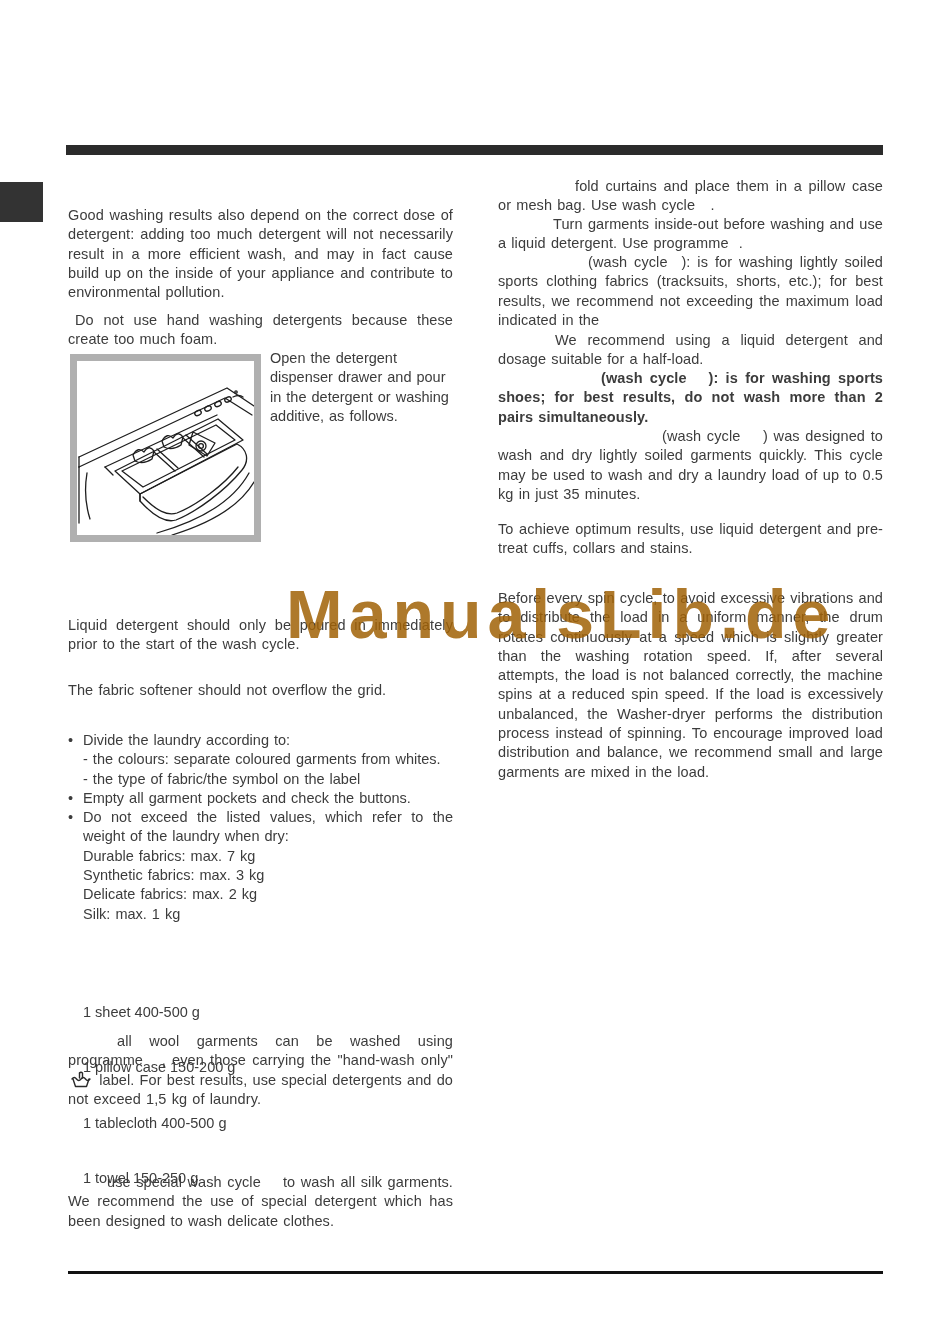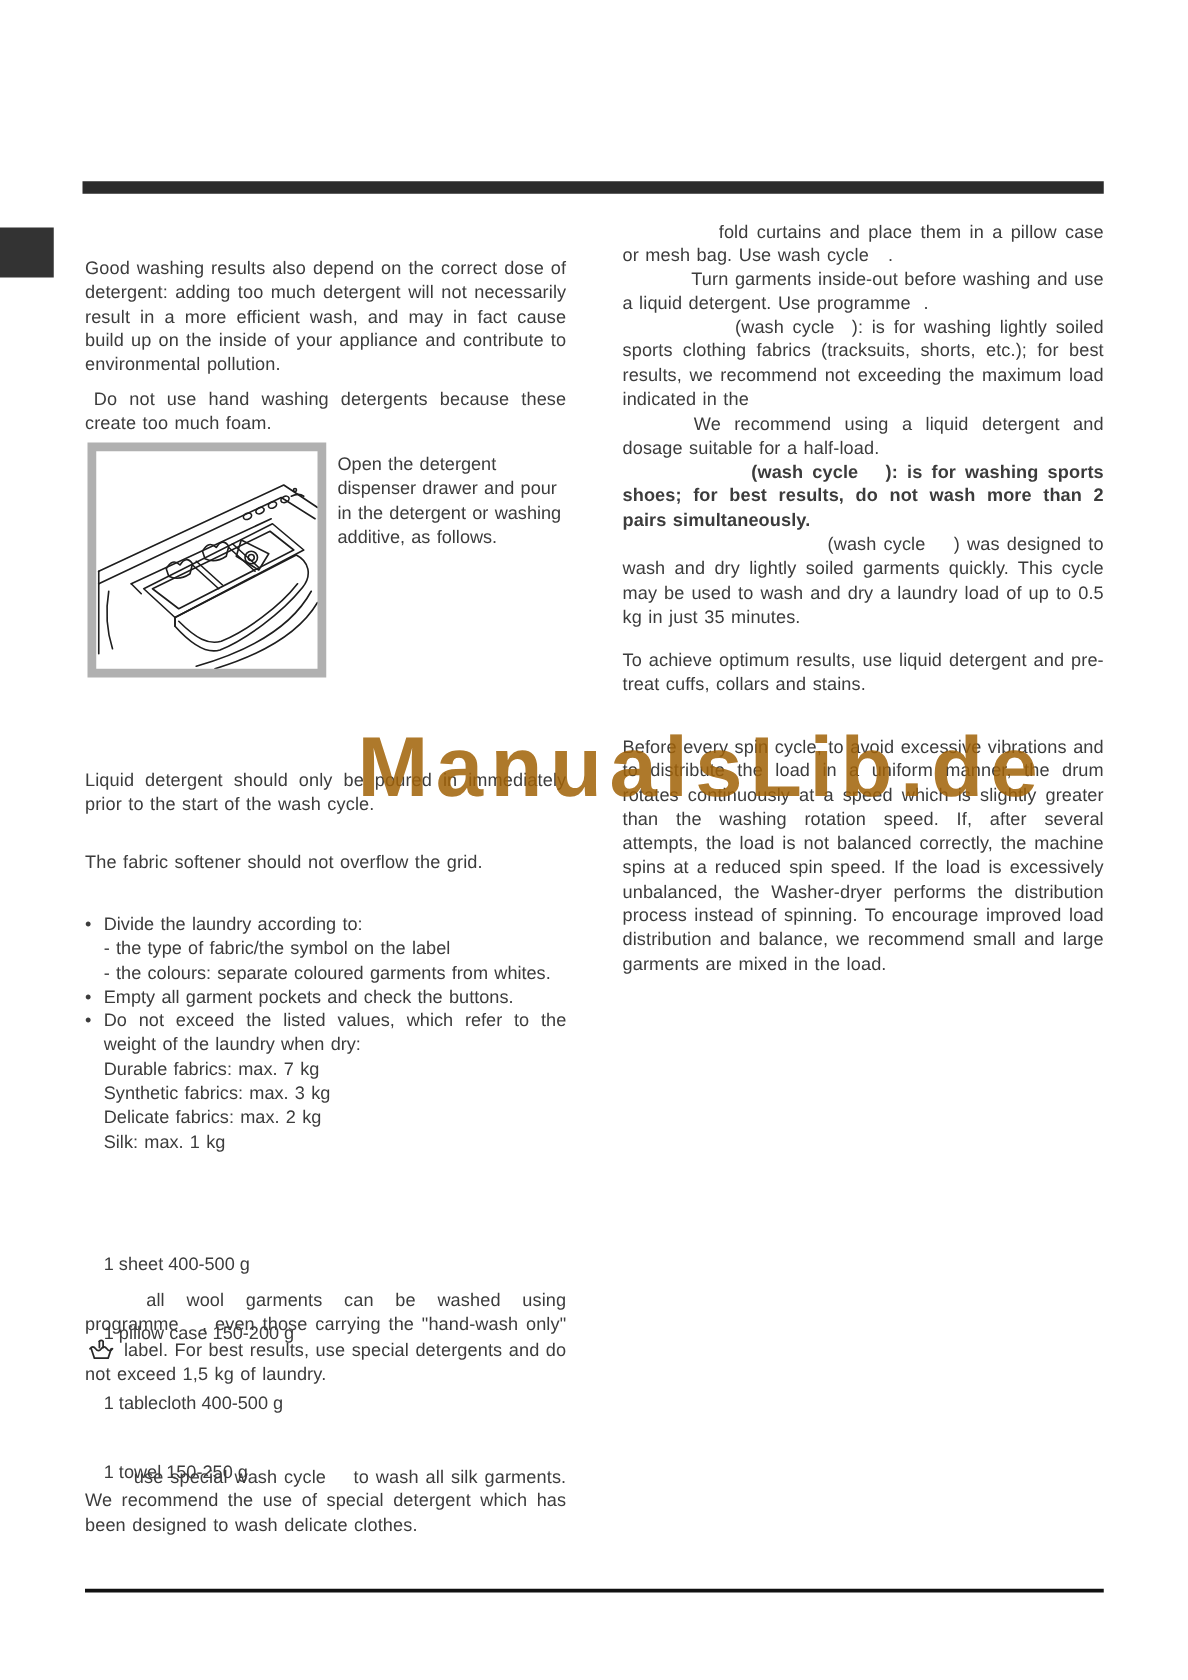--- a/index.html
+++ b/index.html
@@ -19,21 +19,21 @@
 
   .topbar   { position:absolute; left:66px; top:145px; width:817px; height:10px; background:#2b2b2b; }
   .sidetab  { position:absolute; left:0; top:182px; width:43px; height:40px; background:#333333; }
   .bottomrule { position:absolute; left:68px; top:1271px; width:815px; height:3px; background:#111111; }
 
   .figure-frame {
     position:absolute; left:70px; top:354px; width:191px; height:188px;
     border:7px solid #b0b0b0; background:#ffffff;
   }
   .figure-caption {
-    position:absolute; left:270px; top:363px; width:185px;
+    position:absolute; left:270px; top:349px; width:185px;
     font-size:14.5px; line-height:19.3px; text-align:left; word-spacing:1px;
   }
 
   
   .ind-sm  { text-indent:7px; }
   .ind-wool{ text-indent:49px; }
   .ind-silk{ text-indent:39px; }
   .ind-r1  { text-indent:77px; }
   .ind-r2  { text-indent:55px; }
   .ind-r3  { text-indent:90px; }
@@ -114,22 +114,22 @@
 </div>
 <div class="figure-caption">Open the detergent dispenser drawer and pour in the detergent or washing additive, as follows.</div>
 
 <div class="para leftcol" style="top:616px">Liquid detergent should only be poured in immediately prior to the start of the wash cycle.</div>
 <div class="para leftcol" style="top:681px">The fabric softener should not overflow the grid.</div>
 
 <div class="bullet-list">
   <div class="bullet-item">
     <span class="dot">•</span>
     <div>Divide the laundry according to:</div>
+    <div class="subline">- the colours: separate coloured garments from whites.</div>
     <div class="subline">- the type of fabric/the symbol on the label</div>
-    <div class="subline">- the colours: separate coloured garments from whites.</div>
   </div>
   <div class="bullet-item">
     <span class="dot">•</span>
     <div>Empty all garment pockets and check the buttons.</div>
   </div>
   <div class="bullet-item">
 
     <span class="dot">•</span>
     <div>Do not exceed the listed values, which refer to the weight of the laundry when dry:</div>
     <div class="subline">Durable fabrics: max. 7 kg</div>

